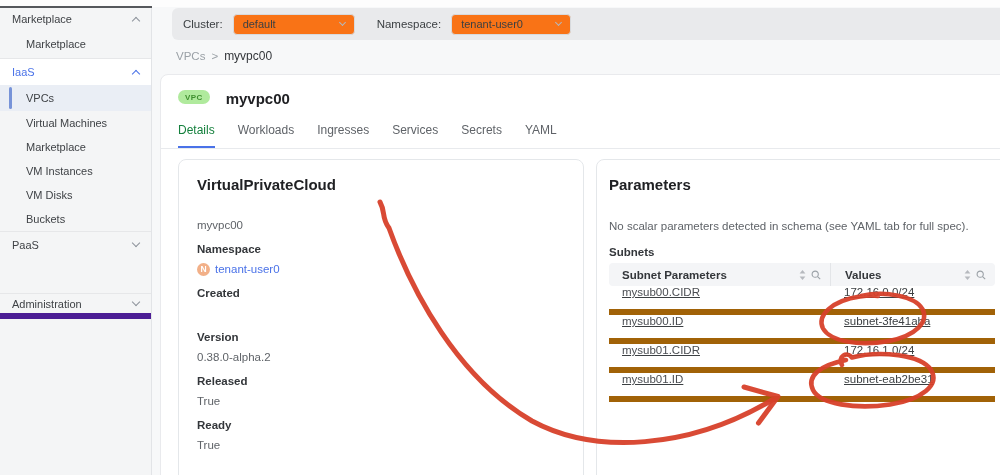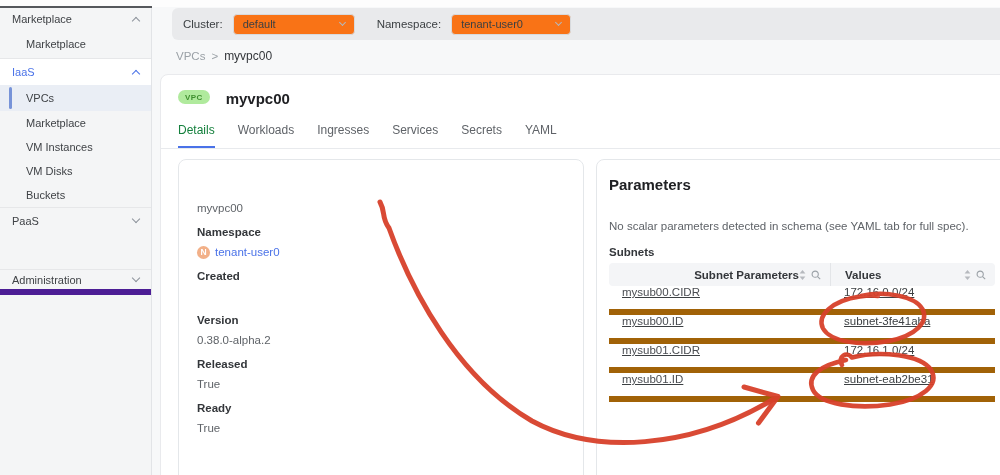--- a/index.html
+++ b/index.html
@@ -82,21 +82,21 @@
   .avatar { width:13px; height:13px; border-radius:50%; background:#f2b088; color:#fff;
             font-size:8.5px; font-weight:bold; display:flex; align-items:center; justify-content:center; }
   .link { color:#4a72e8; cursor:pointer; }
 
   .empty-note { font-size:11.5px; color:#5f6368; margin-top:27px; line-height:13px; }
   .subnets-lbl { font-size:11.5px; font-weight:bold; color:#33363a; margin-top:13px; }
 
   .tbl { width:386px; margin-top:5px; font-size:11.5px; }
   .tbl-head { display:flex; background:#f4f5f7; border-radius:4px; height:23px; align-items:center; }
   .th { display:flex; align-items:center; font-weight:bold; color:#33363a; height:100%; }
-  .th-1 { width:221px; padding:0 9px 0 13px;text-align:right; }
+  .th-1 { width:221px; padding:0 9px 0 13px; }
   .th-2 { flex:1; padding:0 9px 0 14px; border-left:1px solid #e3e5e8; }
   .th .th-lbl { flex:1; }
   .th-icons { display:flex; align-items:center; gap:5px; }
   .trow { display:flex; height:29px; align-items:flex-start; border-bottom:6px solid #a16207;text-decoration:underline; }
   .td-1 { width:221px; padding-left:13px; color:#4a4d52; }
   .td-2 { flex:1; padding-left:14px; color:#3c4043; }
 
   
   .anno { position:absolute; left:0; top:0; width:1000px; height:475px;
           z-index:20; pointer-events:none; }
@@ -112,20 +112,23 @@
   <div class="srow ssub h28">
     <span class="lbl">Marketplace</span>
   </div>
   <div class="srow h27 div-top iaas-row">
     <span class="lbl">IaaS</span>
     <span class="chev up blue"></span>
   </div>
   <div class="srow ssub h26 sel-row">
     <span class="selbar"></span>
     <span class="lbl">VPCs</span>
+  </div>
+  <div class="srow ssub h24">
+    <span class="lbl">Virtual Machines</span>
   </div>
   <div class="srow ssub h24">
     <span class="lbl">Marketplace</span>
   </div>
   <div class="srow ssub h24">
     <span class="lbl">VM Instances</span>
   </div>
   <div class="srow ssub h24">
     <span class="lbl">VM Disks</span>
   </div>
@@ -175,20 +178,21 @@
     <span class="tab">Workloads</span>
     <span class="tab">Ingresses</span>
     <span class="tab">Services</span>
     <span class="tab">Secrets</span>
     <span class="tab">YAML</span>
   </div>
 
   <div class="panels">
 
     <section class="panel panel-left">
+      <div class="panel-h">VirtualPrivateCloud</div>
 
       <div class="fblock first-block">
         <div class="f-value">myvpc00</div>
       </div>
       <div class="fblock">
         <div class="f-label">Namespace</div>
         <div class="f-value ns-line">
           <span class="avatar">N</span>
           <span class="link">tenant-user0</span>
         </div>

